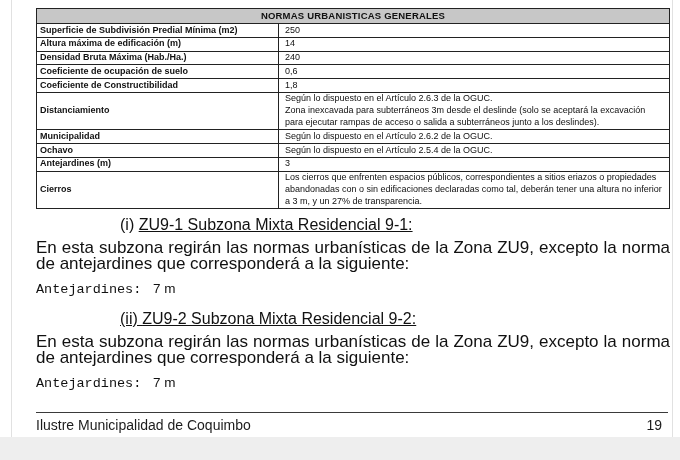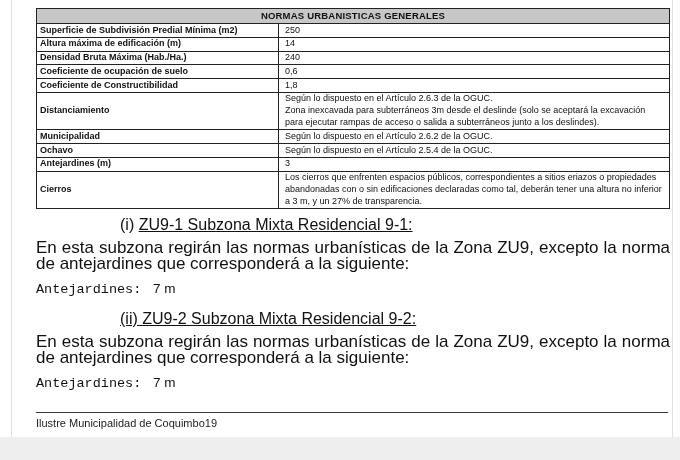--- a/index.html
+++ b/index.html
@@ -86,23 +86,23 @@
   
   .footer {
     position: absolute;
     left: 36px;
     top: 412px;
     width: 632px;
     border-top: 1px solid #3a3a3a;
   }
   .footer-row {
     display: flex;
-    justify-content: flex-start;
+    justify-content: space-between;
     padding-top: 4px;
-    font-size: 11px;
+    font-size: 14px;
     color: #1c1c1c;
   }
   .footer-row .page-num { margin-right: 6px; }
 
   .bottom-band {
     position: absolute;
     left: 0;
     top: 437px;
     width: 680px;
     height: 23px;

